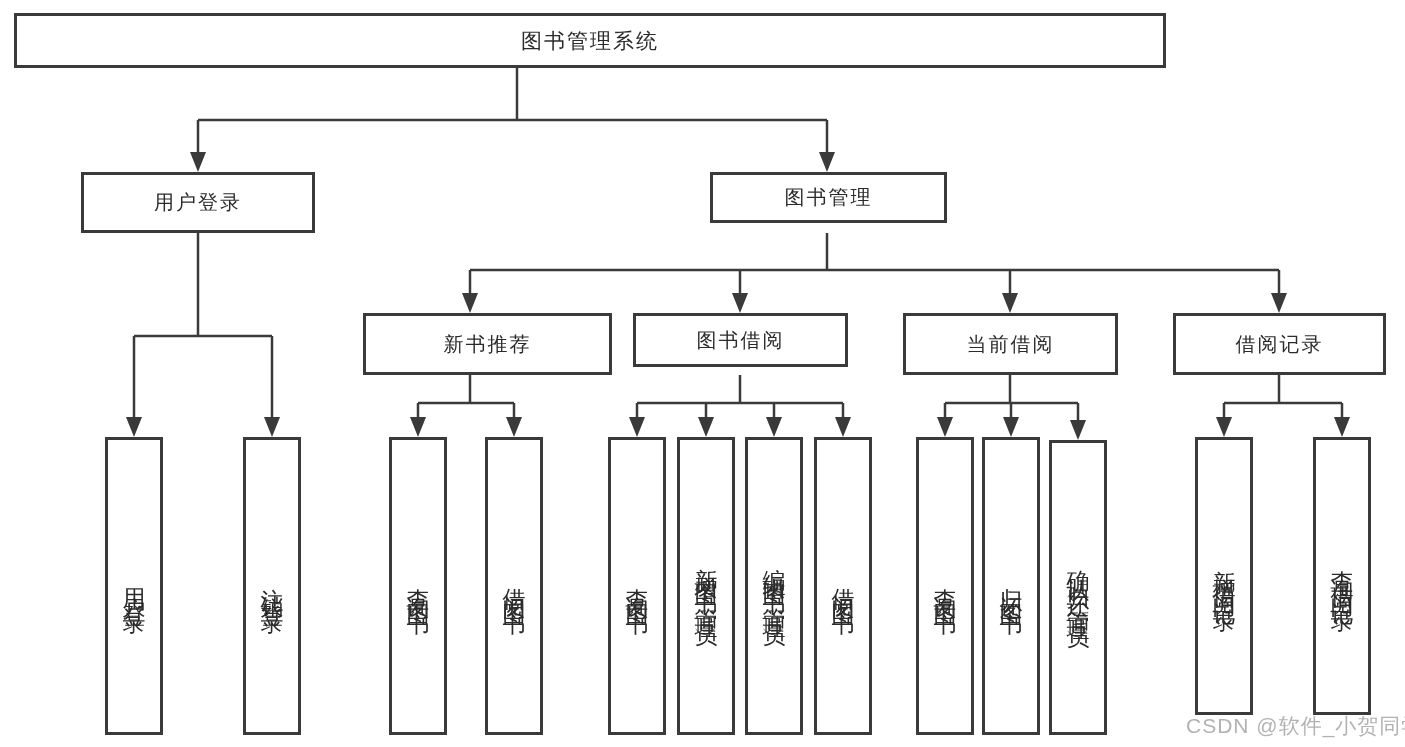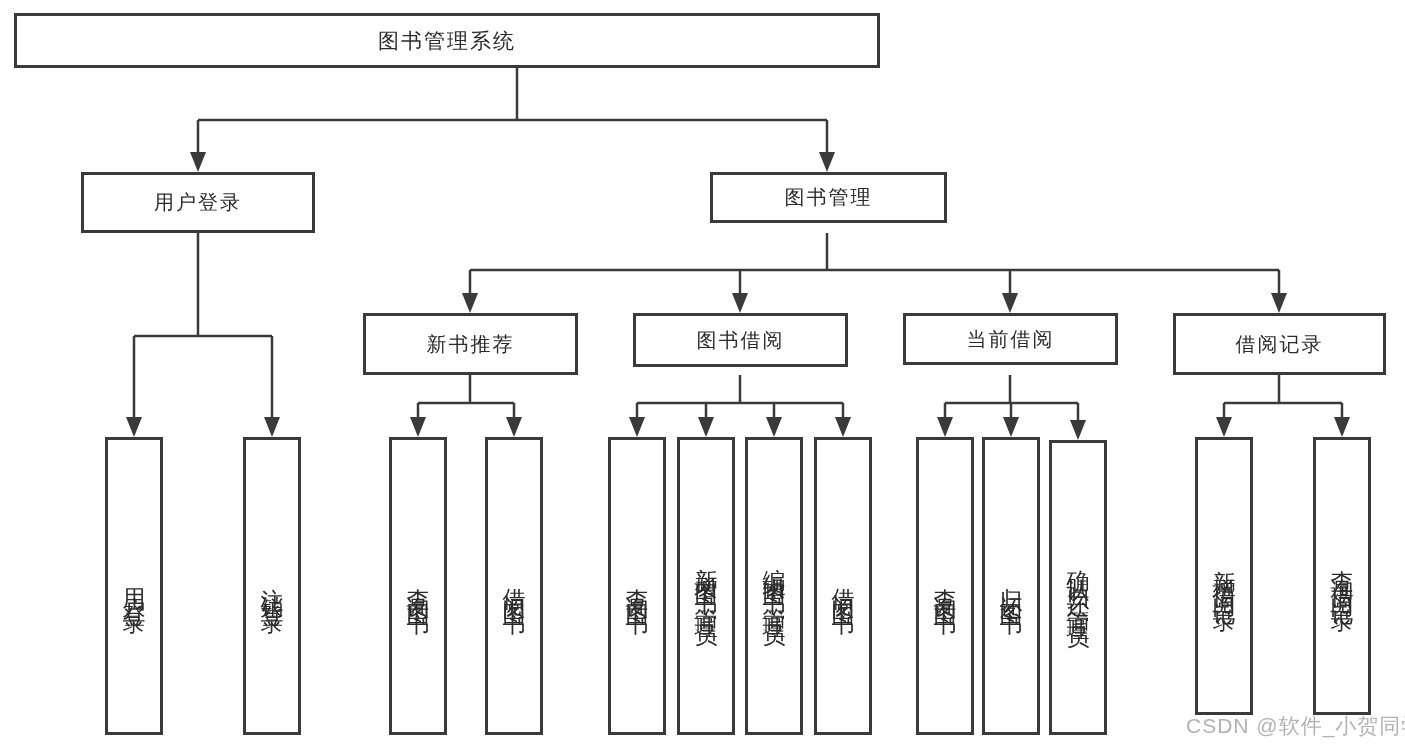--- a/index.html
+++ b/index.html
@@ -128,38 +128,38 @@
       <polygon points="766,417 782,417 774,437"></polygon>
       <polygon points="835,417 851,417 843,437"></polygon>
       <polygon points="937,417 953,417 945,437"></polygon>
       <polygon points="1003,417 1019,417 1011,437"></polygon>
       <polygon points="1070,420 1086,420 1078,440"></polygon>
       <polygon points="1216,417 1232,417 1224,437"></polygon>
       <polygon points="1334,417 1350,417 1342,437"></polygon>
     </g>
   </svg>
 
-  <div class="box h-box root-box" style="left:14px; top:13px; width:866px; height:55px;">
+  <div class="box h-box root-box" style="left:14px; top:13px; width:1152px; height:55px;">
     <span>图书管理系统</span>
   </div>
 
   <div class="box h-box" style="left:81px; top:172px; width:234px; height:61px;">
     <span>用户登录</span>
   </div>
   <div class="box h-box" style="left:710px; top:172px; width:237px; height:51px;">
     <span>图书管理</span>
   </div>
 
-  <div class="box h-box" style="left:363px; top:313px; width:215px; height:62px;">
+  <div class="box h-box" style="left:363px; top:313px; width:249px; height:62px;">
     <span>新书推荐</span>
   </div>
   <div class="box h-box" style="left:633px; top:313px; width:215px; height:54px;">
     <span>图书借阅</span>
   </div>
-  <div class="box h-box" style="left:903px; top:313px; width:215px; height:52px;">
+  <div class="box h-box" style="left:903px; top:313px; width:215px; height:62px;">
     <span>当前借阅</span>
   </div>
   <div class="box h-box" style="left:1173px; top:313px; width:213px; height:62px;">
     <span>借阅记录</span>
   </div>
 
   <div class="box v-box" style="left:105px;">
     <span>用户登录</span>
   </div>
   <div class="box v-box" style="left:243px;">

